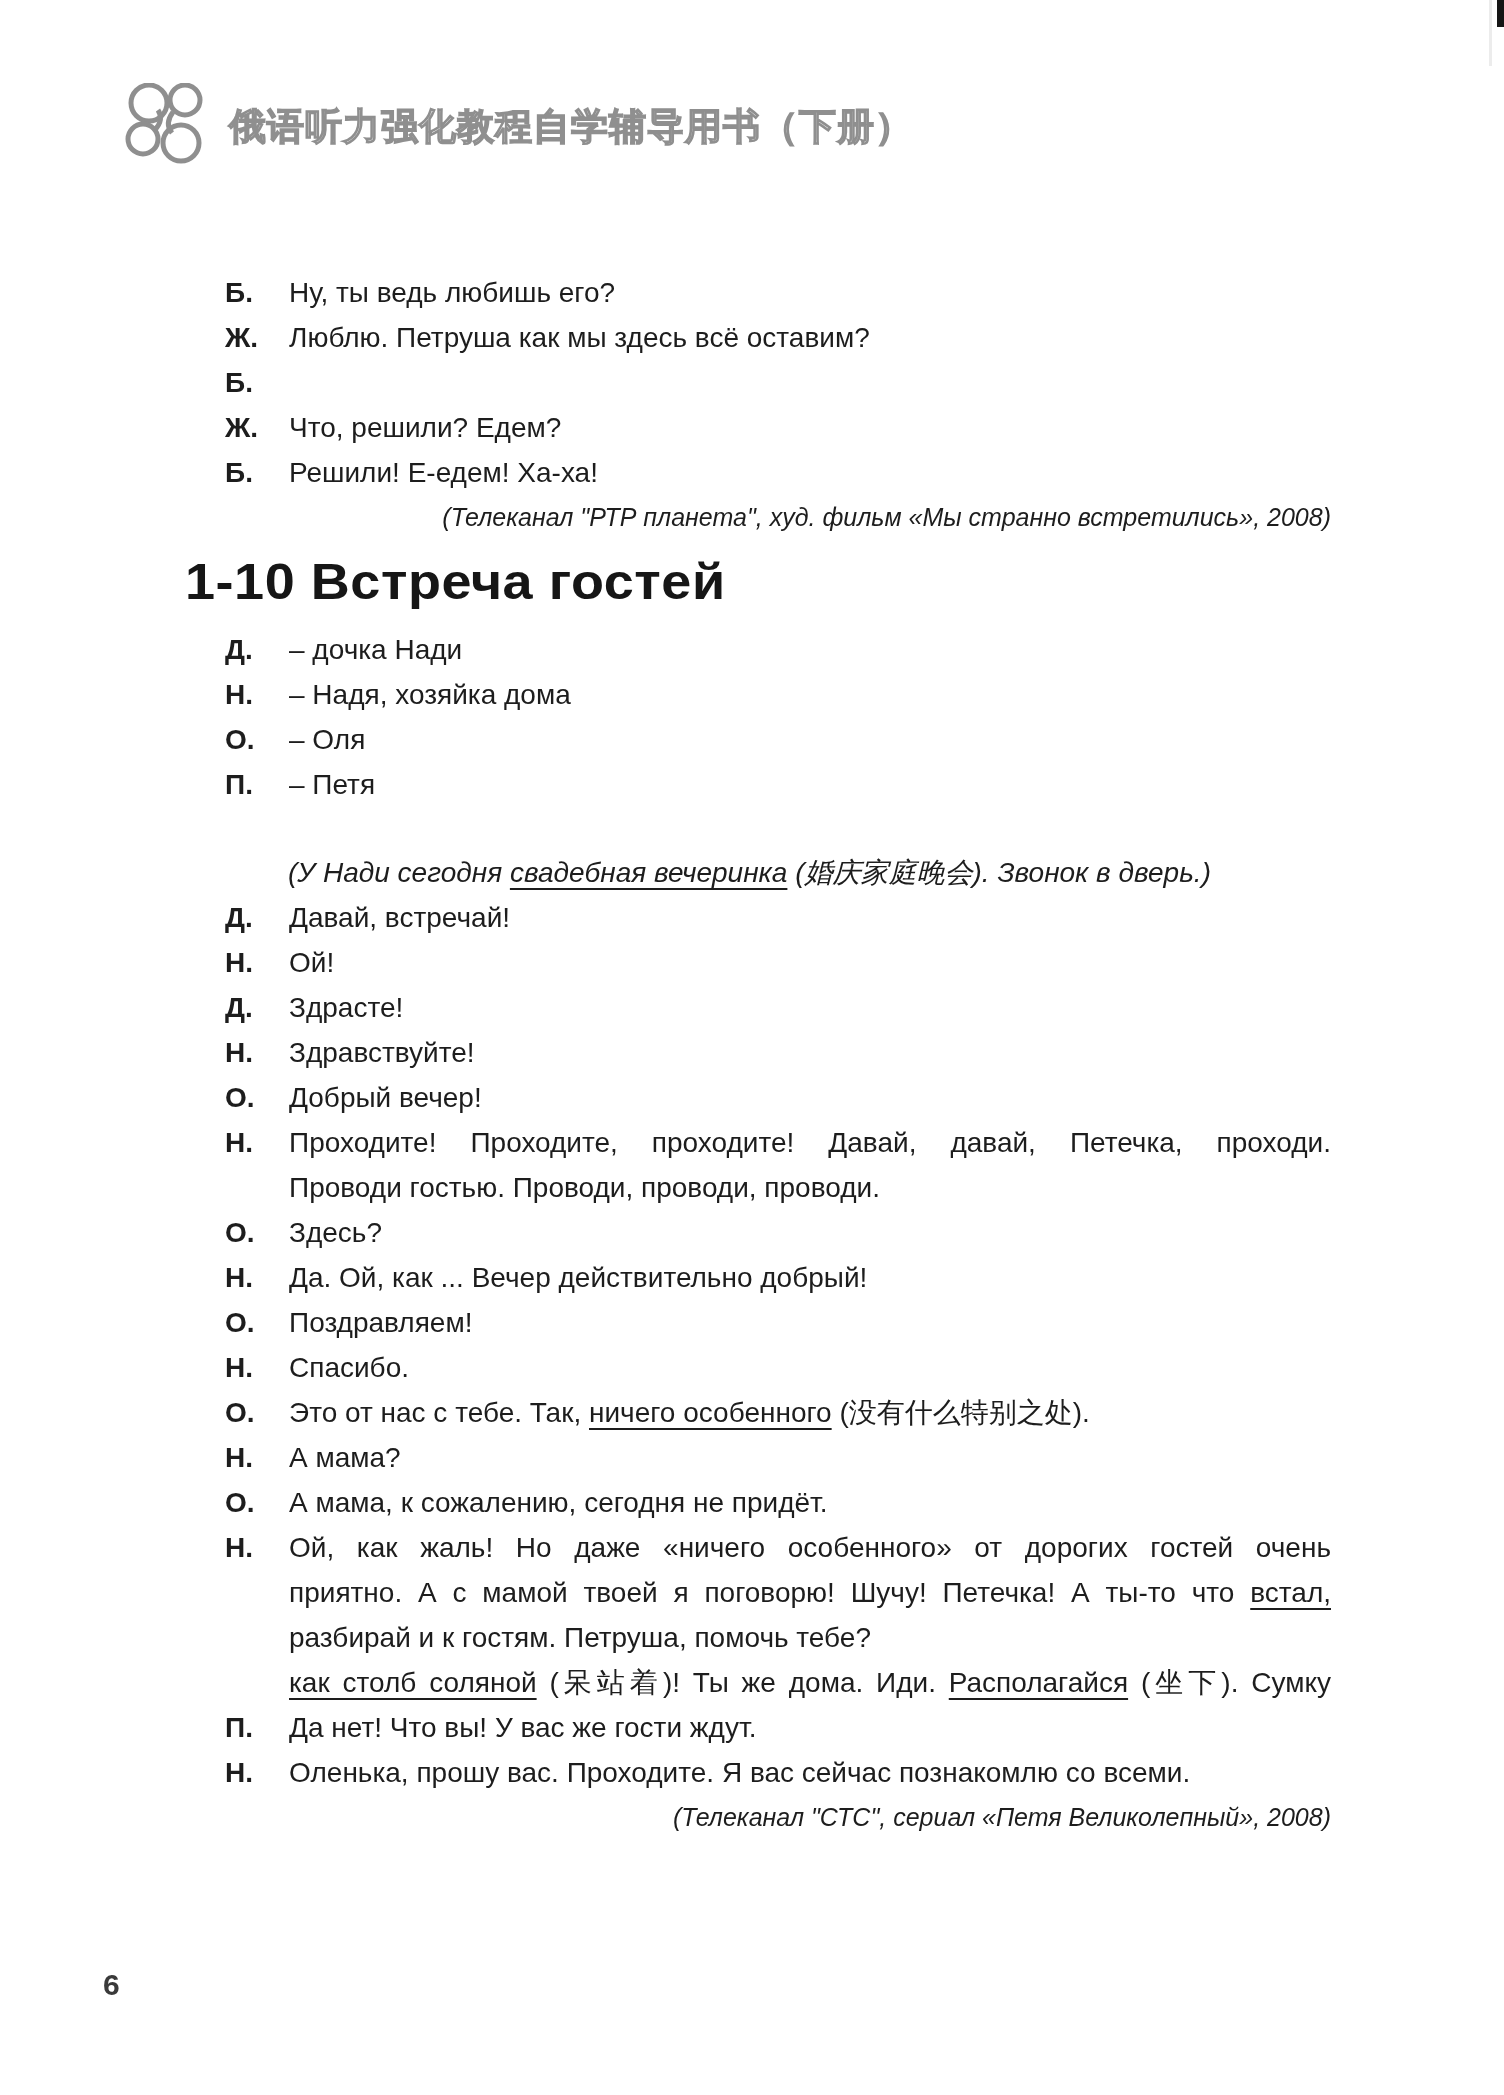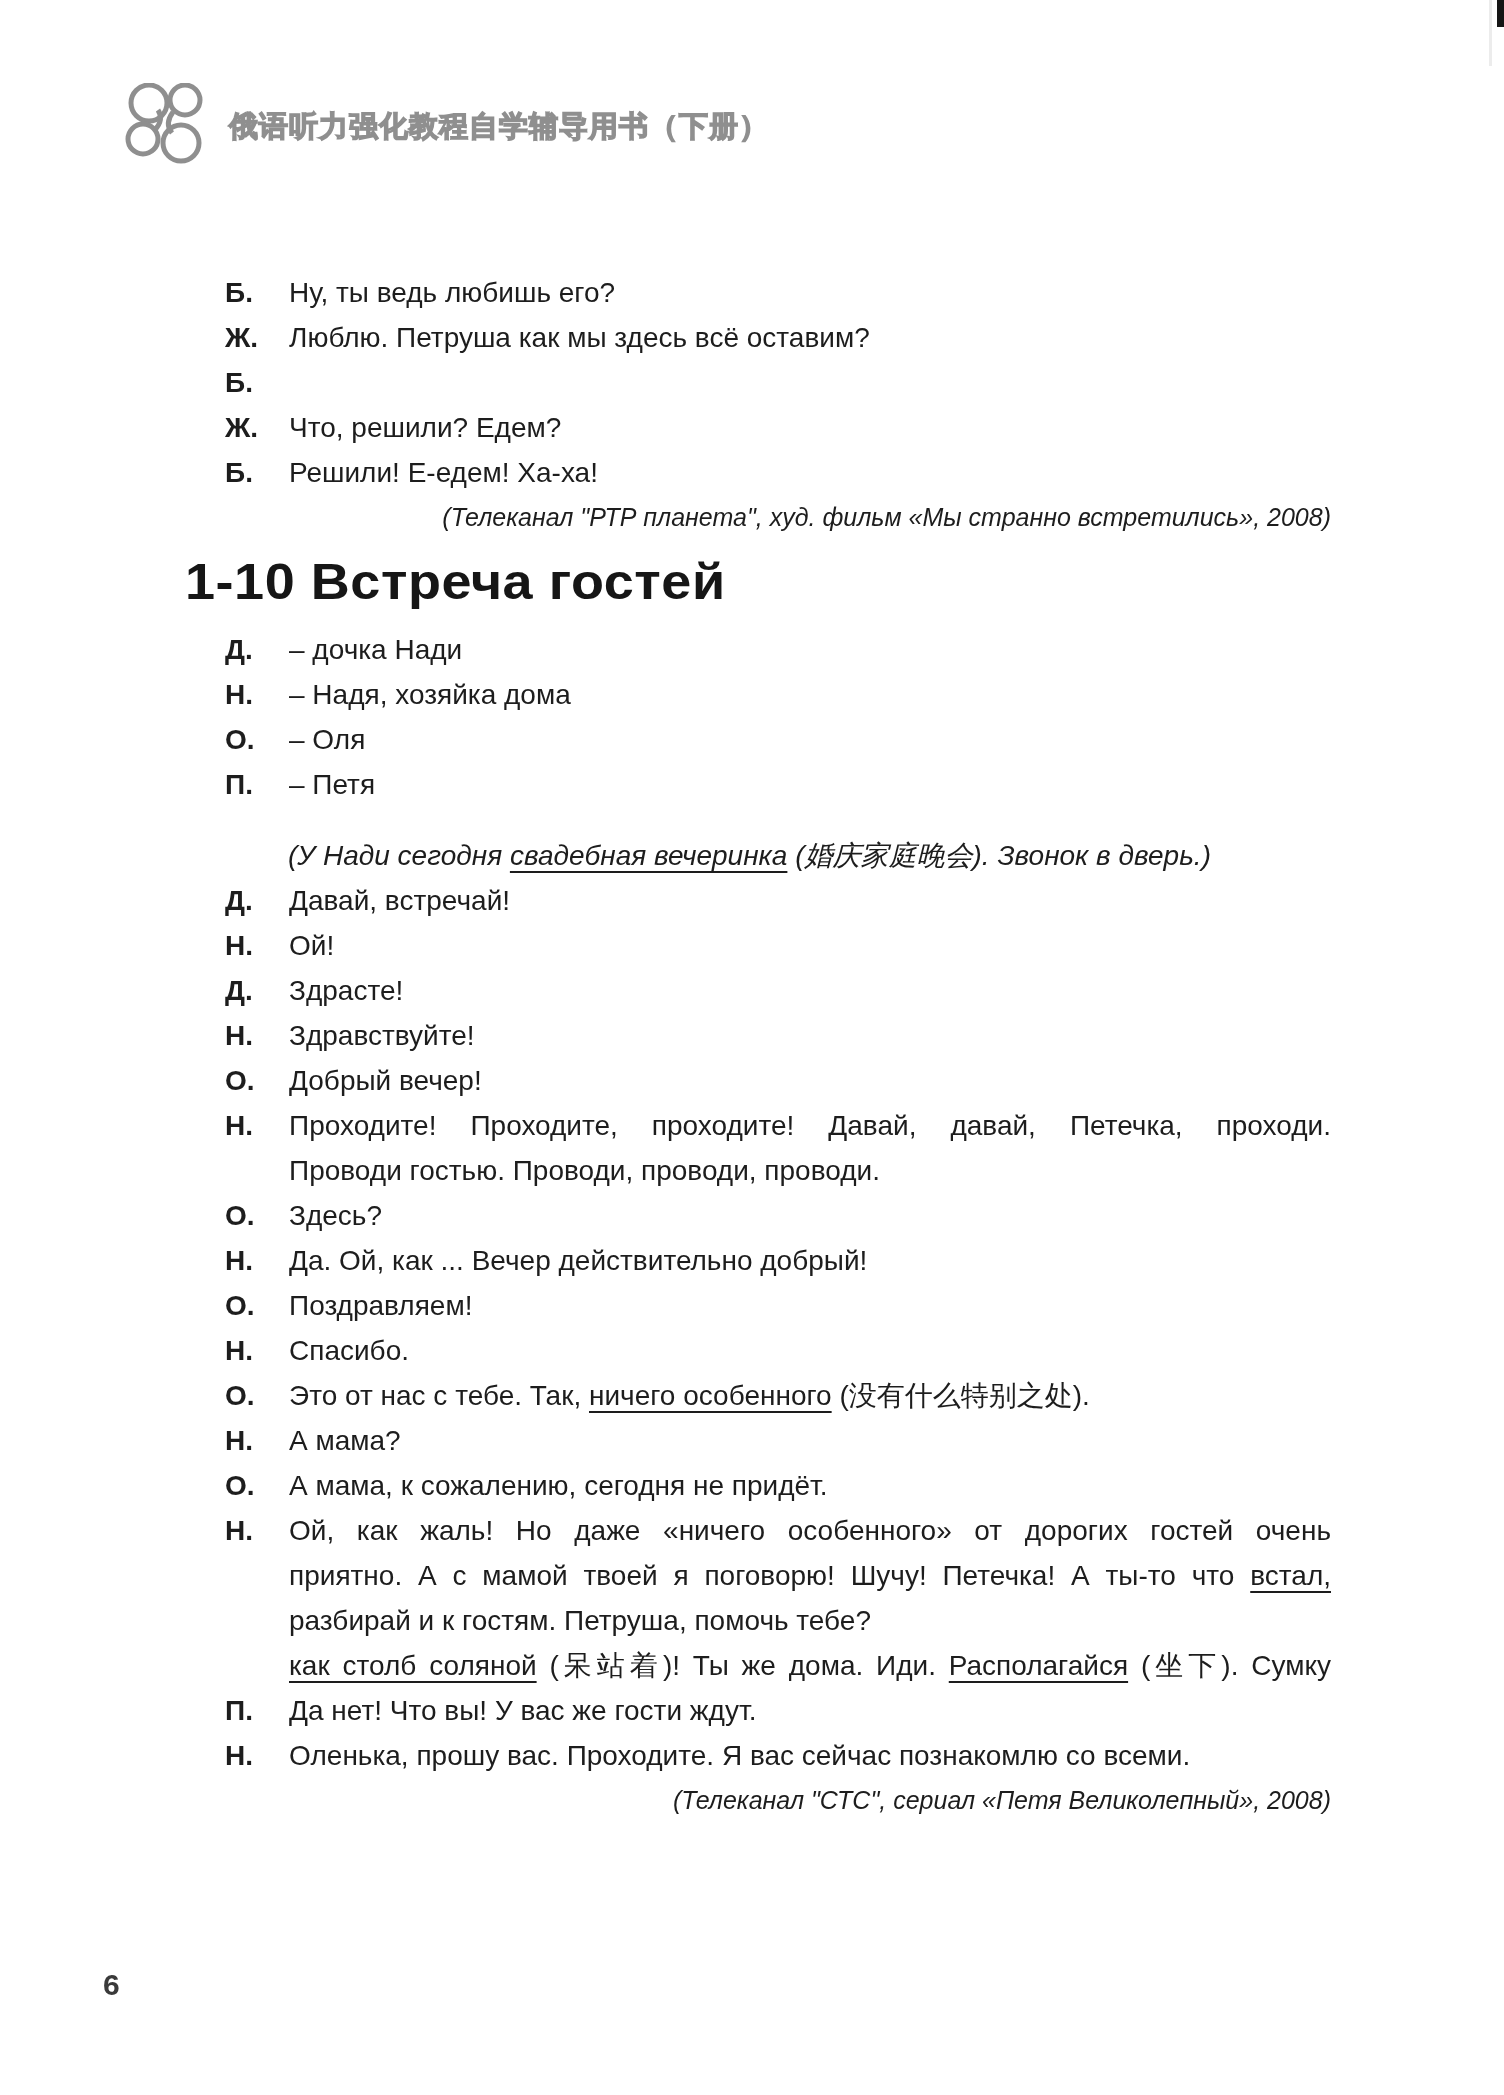--- a/index.html
+++ b/index.html
@@ -17,21 +17,21 @@
   }
   
   .corner-mark{position:absolute;right:0;top:0;width:7px;height:27px;background:#151515;}
   .edge-line{position:absolute;left:1489px;top:0;width:3px;height:66px;background:#ececec;}
 
   
   .header{position:absolute;left:125px;top:83px;display:flex;align-items:center;}
   .logo{display:block;flex:none;}
   .book-title{
     margin-left:24px;
-    font-size:29px;
+    font-size:37px;
     font-weight:700;
     letter-spacing:1px;
     color:#fff;
     -webkit-text-stroke:1.4px var(--gray);
     white-space:nowrap;
   }
   @supports not (-webkit-text-stroke:1px black){
     .book-title{color:var(--gray);}
   }
 
@@ -64,21 +64,21 @@
     margin:13px 0 16px -40px;
     transform:scaleX(1.08);
     transform-origin:left center;
     color:#161616;
     white-space:nowrap;
   }
 
   .characters{margin:0;}
 
   .stage-direction{
-    margin-top:26px;
+    margin-top:43px;
     padding-left:63px;
     font-style:italic;
     line-height:45px;
   }
 
   .page-number{
     position:absolute;
     left:103px;top:1968px;
     font-size:30px;font-weight:700;color:#3a3a3a;
   }

